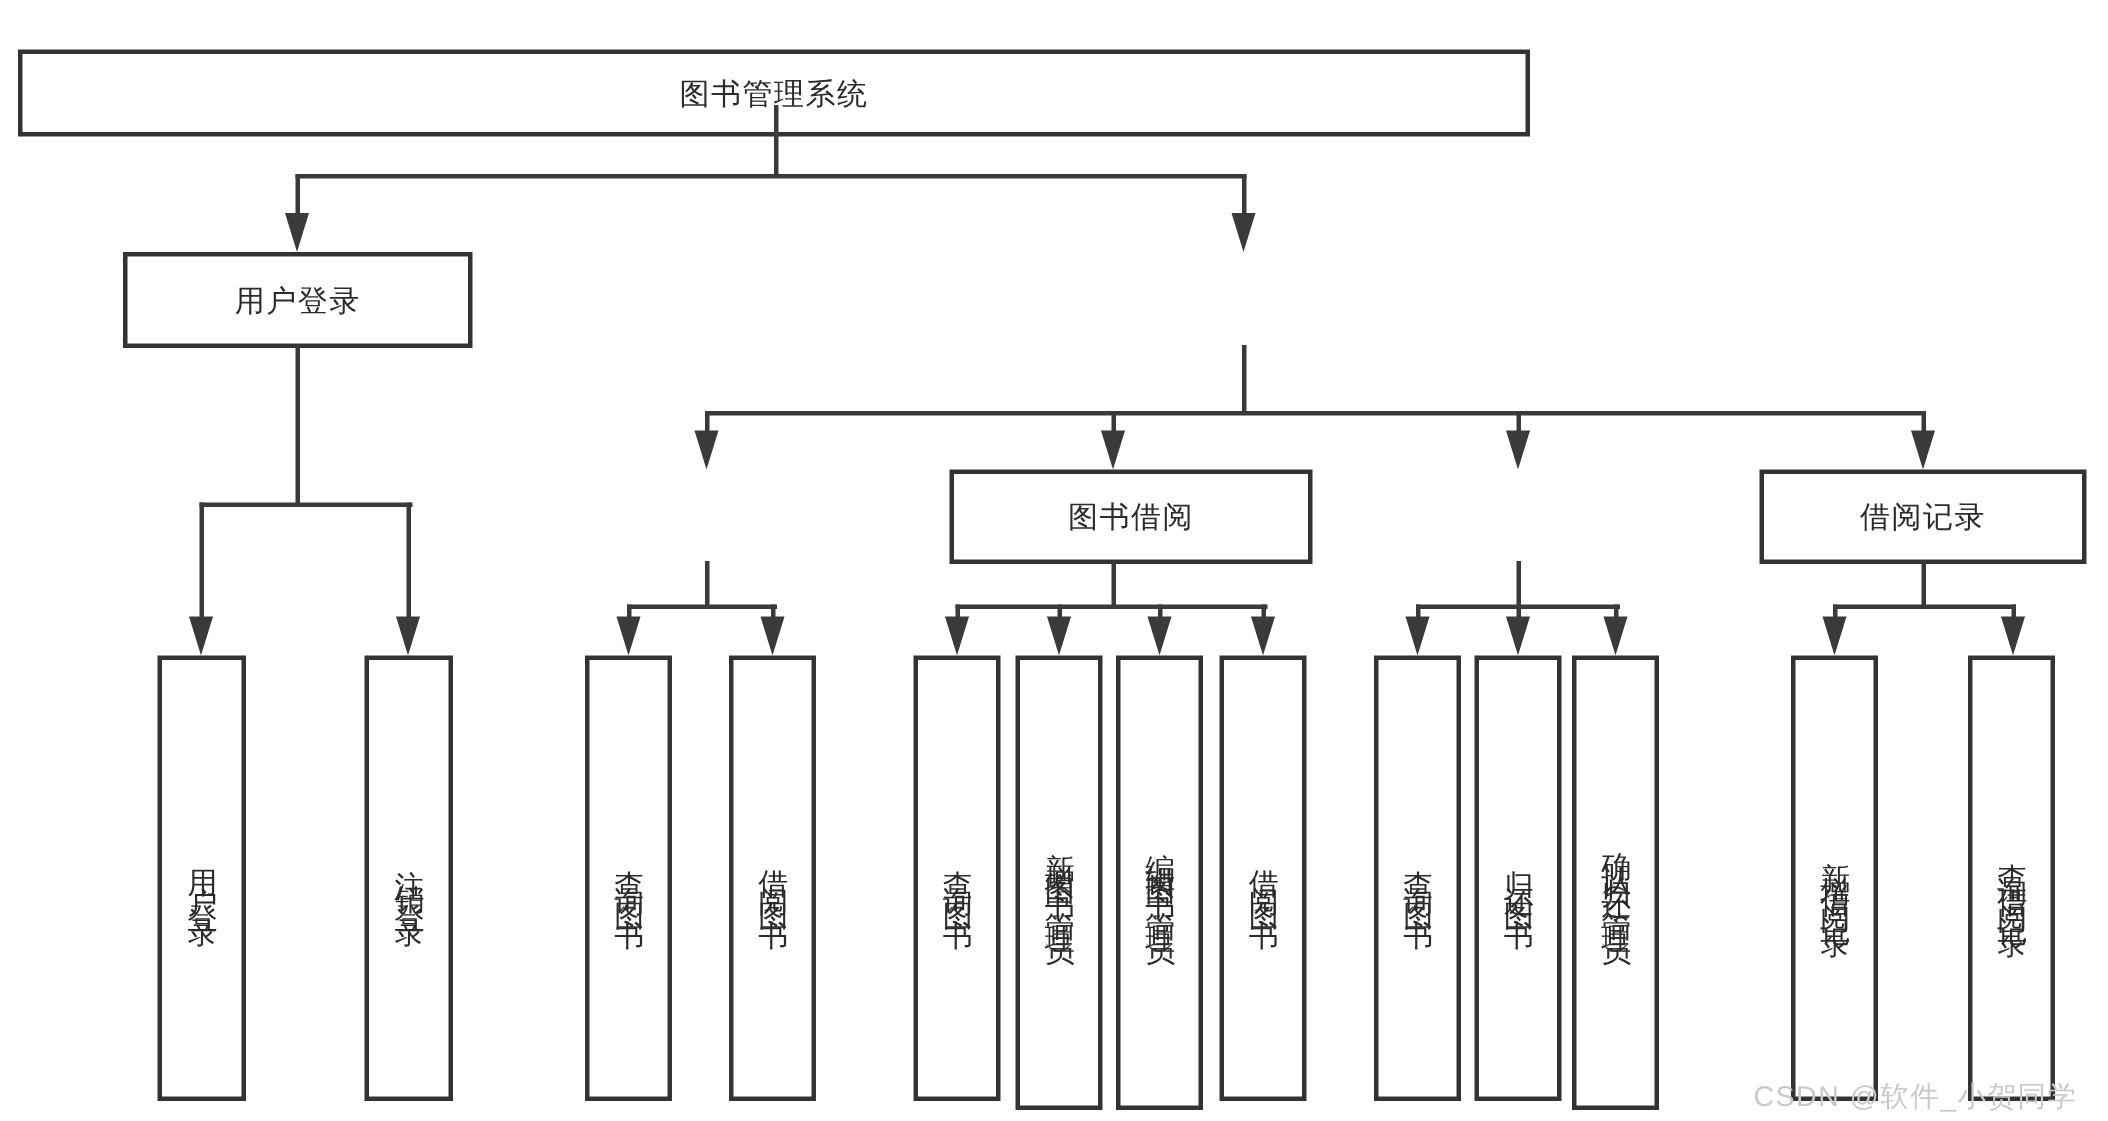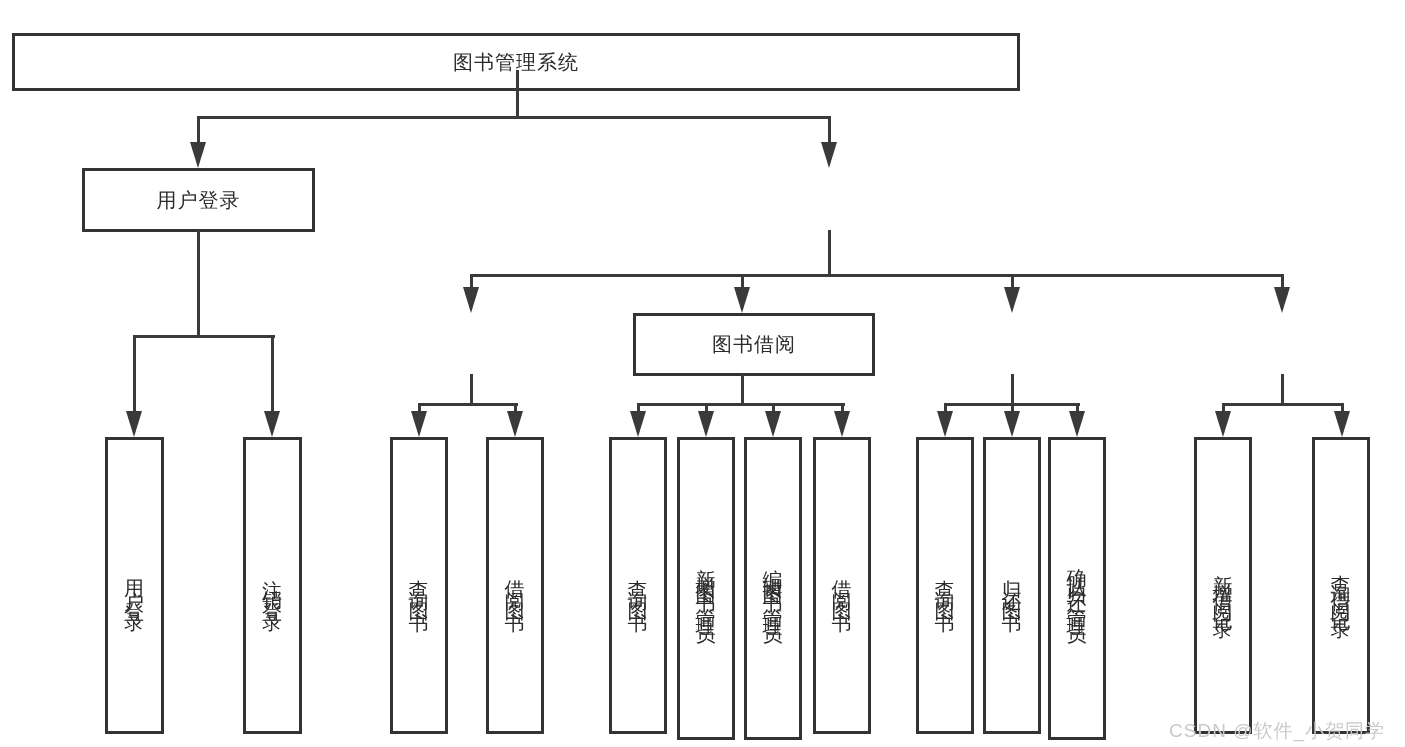--- a/index.html
+++ b/index.html
@@ -86,20 +86,21 @@
   <div class="vline" style="left:470px; top:274px; height:16px;"></div>
   <div class="arrow" style="left:463px; top:287px;"></div>
   <div class="vline" style="left:741px; top:274px; height:16px;"></div>
   <div class="arrow" style="left:734px; top:287px;"></div>
   <div class="vline" style="left:1011px; top:274px; height:16px;"></div>
   <div class="arrow" style="left:1004px; top:287px;"></div>
   <div class="vline" style="left:1281px; top:274px; height:16px;"></div>
   <div class="arrow" style="left:1274px; top:287px;"></div>
 
   <div class="node" style="left:633px; top:313px; width:242px; height:63px;">图书借阅</div>
+  <div class="node" style="left:1173px; top:313px; width:218px; height:63px;">借阅记录</div>
 
   <div class="vline" style="left:470px; top:374px; height:31px;"></div>
   <div class="hline" style="left:418px; top:403px; width:100px;"></div>
   <div class="vline" style="left:418px; top:403px; height:10px;"></div>
   <div class="arrow" style="left:411px; top:411px;"></div>
   <div class="vline" style="left:514px; top:403px; height:10px;"></div>
   <div class="arrow" style="left:507px; top:411px;"></div>
 
   <div class="vline" style="left:741px; top:374px; height:31px;"></div>
   <div class="hline" style="left:637px; top:403px; width:208px;"></div>

